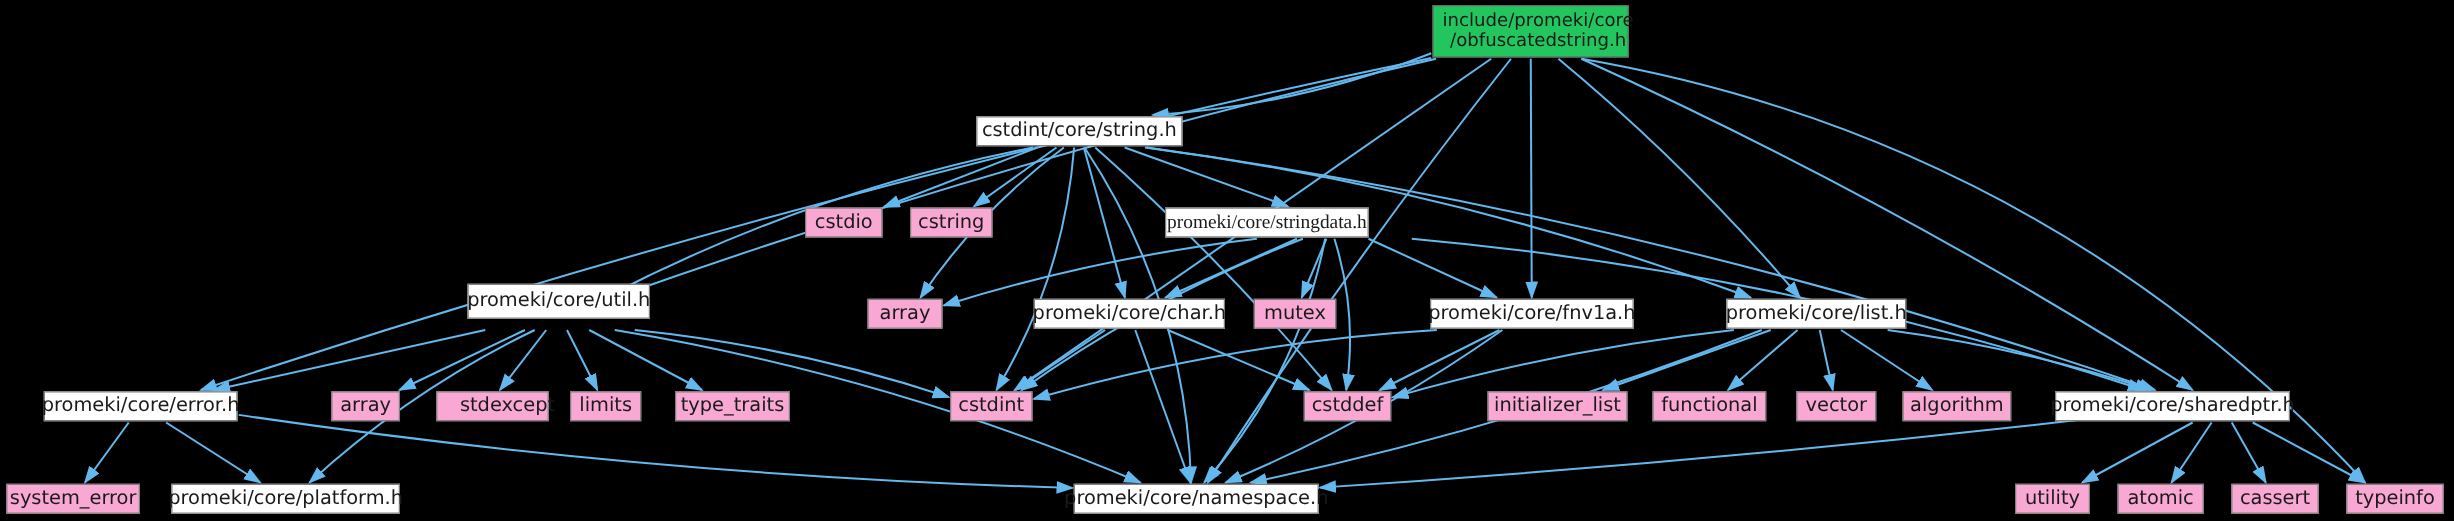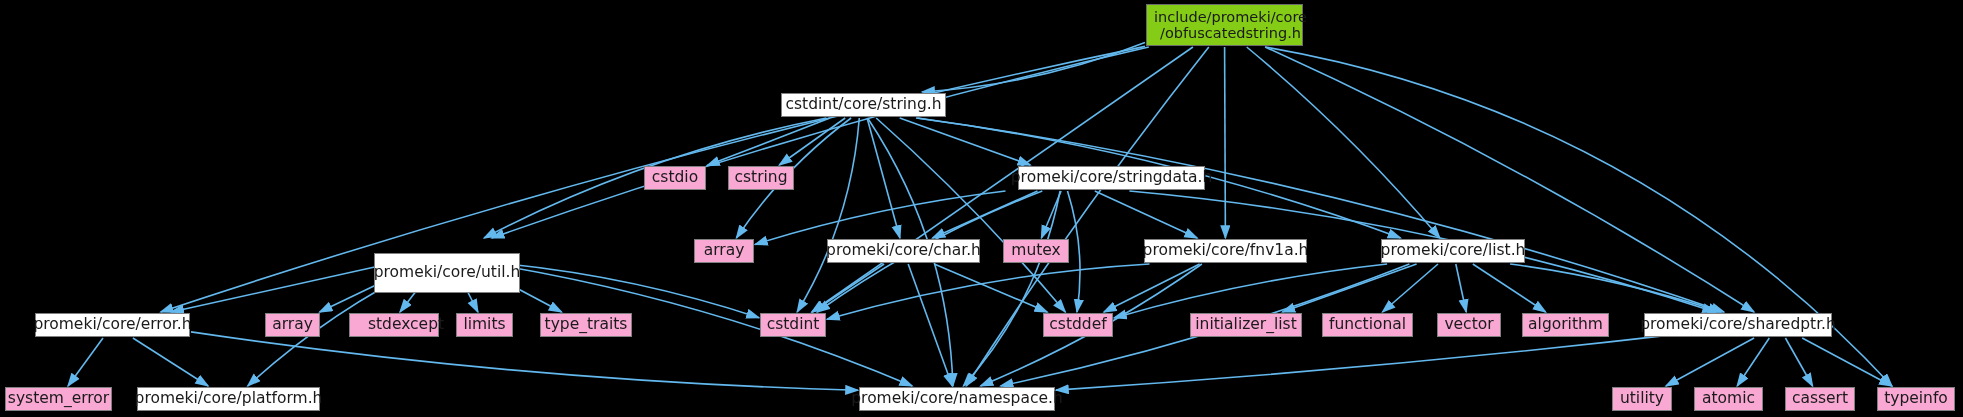--- a/index.html
+++ b/index.html
@@ -4,21 +4,21 @@
 <style>
   html,body{margin:0;padding:0;background:#000;}
   #graph-root{position:relative;width:1963px;height:417px;background:#000;overflow:hidden;
     font-family:"DejaVu Sans","Liberation Sans",sans-serif;}
   svg.edges{position:absolute;left:0;top:0;width:1963px;height:417px;}
   .node{position:absolute;box-sizing:border-box;display:flex;align-items:center;
     justify-content:center;text-align:center;line-height:1.12;
     font-size:15.5px;color:#1a1a1a;border:1px solid #808080;white-space:pre-line;}
   .node.sys{background:#f9a8d4;}
   .node.hdr{background:#ffffff;}
-  .node.root{background:#84cc16;border:1px solid #6b6b6b;padding-left:12px;}
+  .node.root{background:#22c55e;border:1px solid #6b6b6b;padding-left:12px;}
 </style>
 </head>
 <body>
 
 <div id="graph-root">
   <svg class="edges" viewBox="0 0 1963 417" xmlns="http://www.w3.org/2000/svg">
     <defs>
       <marker id="arrow" markerWidth="9" markerHeight="9" refX="8" refY="3.2" orient="auto" markerUnits="strokeWidth">
         <path d="M0,0 L9,3.2 L0,6.4 z" fill="#63b8ee"></path>
       </marker>
@@ -82,22 +82,22 @@
         <path d="M1802.2,338.0 Q1847.0,362.0 1891.8,386.0" stroke="#63b8ee" stroke-width="1.6" fill="none" marker-end="url(#arrow)"></path>
         <path d="M1683.0,333.6 Q1370.2,369.8 1056.0,390.1" stroke="#63b8ee" stroke-width="1.6" fill="none" marker-end="url(#arrow)"></path>
       </g>
   </svg>
   <div id="node-layer">
       <div class="node root" style="left: 1146px; top: 4px; width: 157px; height: 42px; font-size: 14.5px;">include/promeki/core
 /obfuscatedstring.h</div>
       <div class="node hdr" style="left: 781px; top: 93px; width: 165px; height: 24px;">cstdint/core/string.h</div>
       <div class="node sys" style="left: 644px; top: 166px; width: 62px; height: 24px;">cstdio</div>
       <div class="node sys" style="left: 728px; top: 166px; width: 66px; height: 24px;">cstring</div>
-      <div class="node hdr" style="left: 1018px; top: 166px; width: 187px; height: 24px;">promeki/core/stringdata.h</div>
-      <div class="node hdr" style="left: 374px; top: 253px; width: 146px; height: 40px;">promeki/core/util.h</div>
+      <div class="node hdr" style="left: 932px; top: 166px; width: 163px; height: 24px; font-family: Liberation Serif, serif;">promeki/core/stringdata.h</div>
+      <div class="node hdr" style="left: 374px; top: 227px; width: 146px; height: 28px;">promeki/core/util.h</div>
       <div class="node sys" style="left: 694px; top: 239px; width: 60px; height: 24px;">array</div>
       <div class="node hdr" style="left: 827px; top: 239px; width: 153px; height: 24px;">promeki/core/char.h</div>
       <div class="node sys" style="left: 1003px; top: 239px; width: 66px; height: 24px;">mutex</div>
       <div class="node hdr" style="left: 1144px; top: 239px; width: 163px; height: 24px;">promeki/core/fnv1a.h</div>
       <div class="node hdr" style="left: 1381px; top: 239px; width: 144px; height: 24px;">promeki/core/list.h</div>
       <div class="node hdr" style="left: 35px; top: 313px; width: 155px; height: 24px;">promeki/core/error.h</div>
       <div class="node sys" style="left: 265px; top: 313px; width: 55px; height: 24px;">array</div>
       <div class="node sys" style="left: 349px; top: 313px; width: 90px; height: 24px; padding-left: 24px;">stdexcept</div>
       <div class="node sys" style="left: 456px; top: 313px; width: 57px; height: 24px;">limits</div>
       <div class="node sys" style="left: 540px; top: 313px; width: 92px; height: 24px;">type_traits</div>

